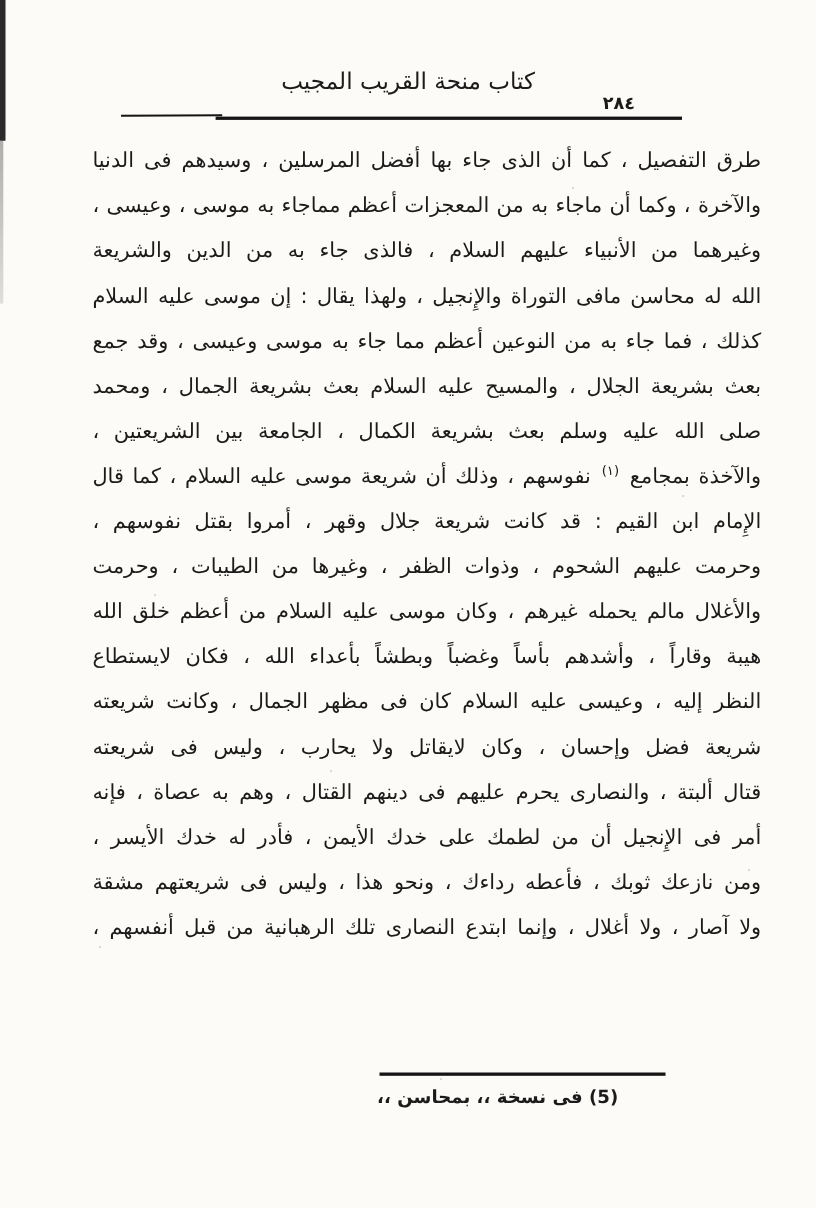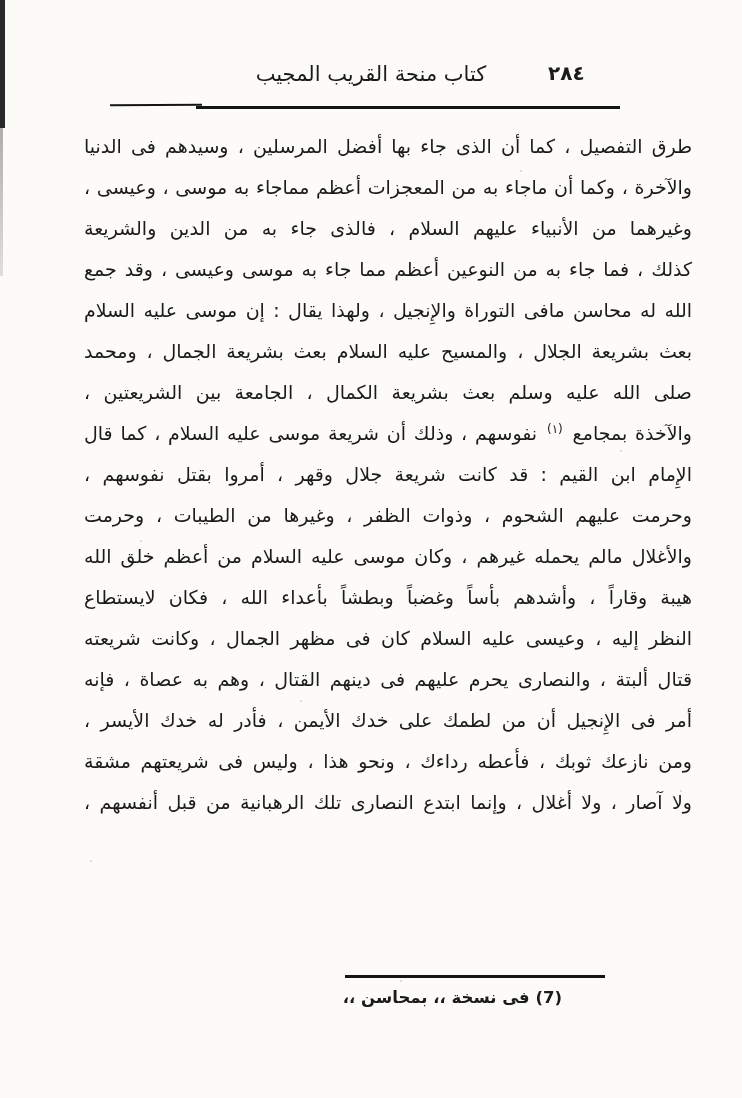--- a/index.html
+++ b/index.html
@@ -33,22 +33,22 @@
   }
   
   .header-title {
     position: absolute; top: 62px; left: 0; width: 742px;
     text-align: center;
     font-size: 21px; font-weight: normal;
     letter-spacing: .5px;
     direction: rtl;
   }
   .page-number {
-    position: absolute; top: 61px; left: 548px;
-    font-size: 20px; font-weight: bold;
+    position: absolute; top: 84px; left: 548px;
+    font-size: 16px; font-weight: bold;
   }
   .header-rule-a {
     position: absolute; left: 110px; top: 104px;
     width: 92px; height: 2px; background: #151515;
     transform: rotate(-.3deg);
   }
   .header-rule-b {
     position: absolute; left: 196px; top: 106px;
     width: 424px; height: 2.5px; background: #151515;
   }
@@ -94,32 +94,33 @@
 
   <div class="header-title">كتاب منحة القريب المجيب</div>
   <div class="page-number">٢٨٤</div>
   <div class="header-rule-a"></div>
   <div class="header-rule-b"></div>
 
   <div class="body-text">
     <div class="bline">طرق التفصيل ، كما أن الذى جاء بها أفضل المرسلين ، وسيدهم فى الدنيا</div>
     <div class="bline">والآخرة ، وكما أن ماجاء به من المعجزات أعظم مماجاء به موسى ، وعيسى ،</div>
     <div class="bline">وغيرهما من الأنبياء عليهم السلام ، فالذى جاء به من الدين والشريعة</div>
+    <div class="bline">الله له محاسن مافى التوراة والإِنجيل ، ولهذا يقال : إن موسى عليه السلام</div>
     <div class="bline">كذلك ، فما جاء به من النوعين أعظم مما جاء به موسى وعيسى ، وقد جمع</div>
-    <div class="bline">الله له محاسن مافى التوراة والإِنجيل ، ولهذا يقال : إن موسى عليه السلام</div>
     <div class="bline">بعث بشريعة الجلال ، والمسيح عليه السلام بعث بشريعة الجمال ، ومحمد</div>
     <div class="bline">صلى الله عليه وسلم بعث بشريعة الكمال ، الجامعة بين الشريعتين ،</div>
     <div class="bline"><span>والآخذة بمجامع</span> <sup>(١)</sup> <span>نفوسهم ، وذلك أن شريعة موسى عليه السلام ، كما قال</span></div>
     <div class="bline">الإِمام ابن القيم : قد كانت شريعة جلال وقهر ، أمروا بقتل نفوسهم ،</div>
     <div class="bline">وحرمت عليهم الشحوم ، وذوات الظفر ، وغيرها من الطيبات ، وحرمت</div>
     <div class="bline">والأغلال مالم يحمله غيرهم ، وكان موسى عليه السلام من أعظم خلق الله</div>
     <div class="bline">هيبة وقاراً ، وأشدهم بأساً وغضباً وبطشاً بأعداء الله ، فكان لايستطاع</div>
     <div class="bline">النظر إليه ، وعيسى عليه السلام كان فى مظهر الجمال ، وكانت شريعته</div>
+    <div class="bline">شريعة فضل وإحسان ، وكان لايقاتل ولا يحارب ، وليس فى شريعته</div>
     <div class="bline">قتال ألبتة ، والنصارى يحرم عليهم فى دينهم القتال ، وهم به عصاة ، فإنه</div>
     <div class="bline">أمر فى الإِنجيل أن من لطمك على خدك الأيمن ، فأدر له خدك الأيسر ،</div>
     <div class="bline">ومن نازعك ثوبك ، فأعطه رداءك ، ونحو هذا ، وليس فى شريعتهم مشقة</div>
     <div class="bline">ولا آصار ، ولا أغلال ، وإنما ابتدع النصارى تلك الرهبانية من قبل أنفسهم ،</div>
   </div>
 
   <div class="footnote-rule"></div>
-  <div class="footnote-text">(7) فى نسخة ،، بمحاسن ،،</div>
+  <div class="footnote-text">(5) فى نسخة ،، بمحاسن ،،</div>
 
 </div>
 
 </body></html>

